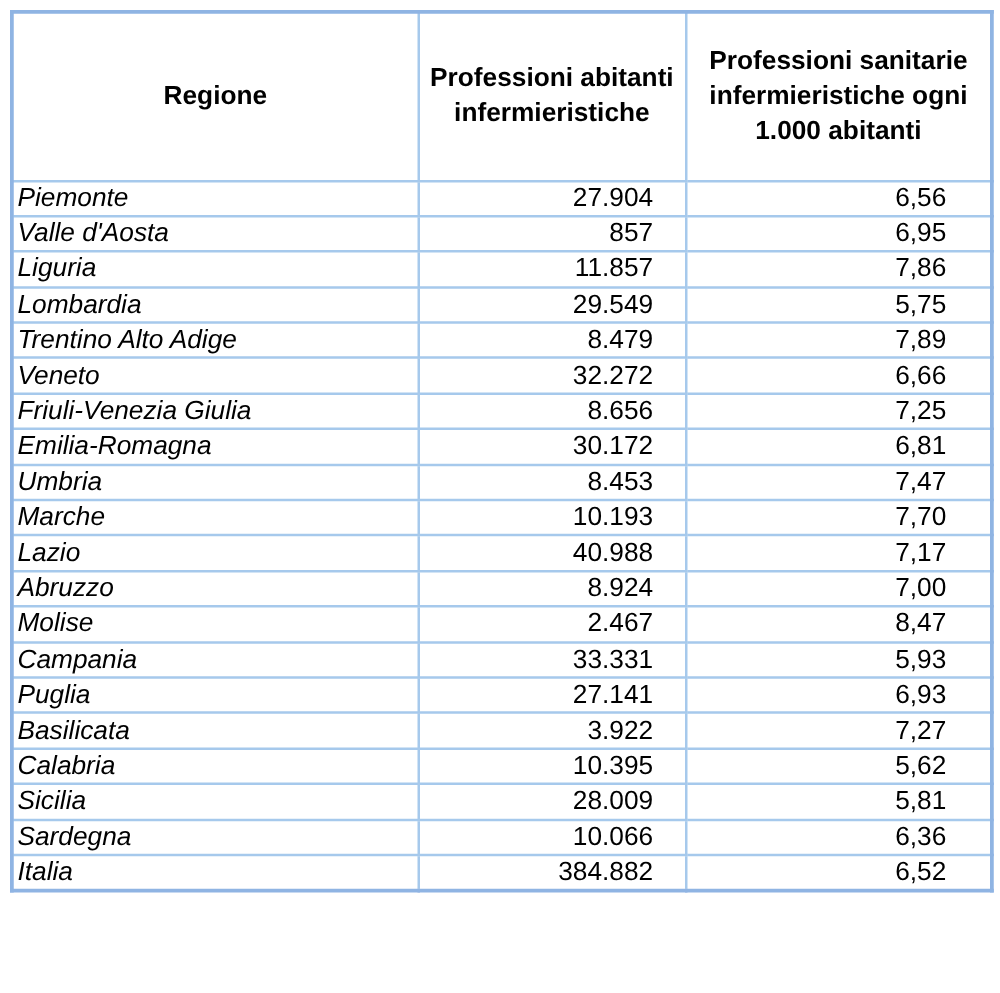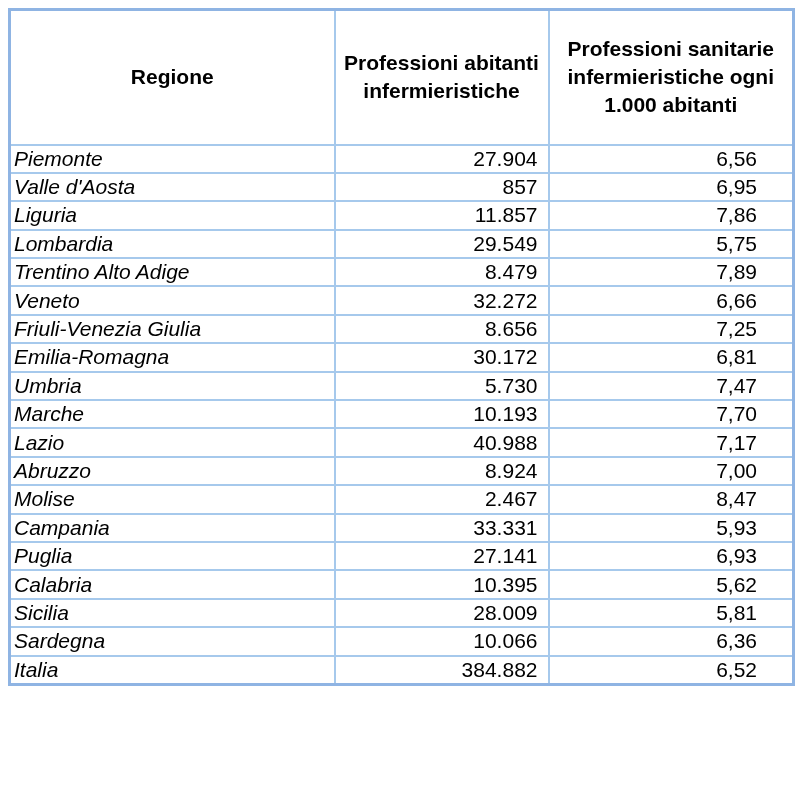--- a/index.html
+++ b/index.html
@@ -44,21 +44,21 @@
   }
   td{
     font-size:21px;
     line-height:26px;
     height:28.4px;
     vertical-align:middle;
     padding:0;
     white-space:nowrap;
   }
   td.cell-regione{text-align:left;padding-left:3px;font-style:italic;}
-  td.cell-totale{text-align:right;padding-right:10px;border-radius:14px;}
+  td.cell-totale{text-align:right;padding-right:25px;border-radius:14px;}
   td.cell-per1000{text-align:right;padding-right:35px;}
 </style>
 </head>
 <body>
 
 <div class="page">
   <table class="data-table">
     <colgroup>
       <col class="col-regione">
       <col class="col-totale">
@@ -107,21 +107,21 @@
     <td class="cell-totale">8.656</td>
     <td class="cell-per1000">7,25</td>
   </tr>
         <tr>
     <td class="cell-regione">Emilia-Romagna</td>
     <td class="cell-totale">30.172</td>
     <td class="cell-per1000">6,81</td>
   </tr>
         <tr>
     <td class="cell-regione">Umbria</td>
-    <td class="cell-totale">5.730</td>
+    <td class="cell-totale">8.453</td>
     <td class="cell-per1000">7,47</td>
   </tr>
         <tr>
     <td class="cell-regione">Marche</td>
     <td class="cell-totale">10.193</td>
     <td class="cell-per1000">7,70</td>
   </tr>
         <tr>
     <td class="cell-regione">Lazio</td>
     <td class="cell-totale">40.988</td>
@@ -141,20 +141,25 @@
     <td class="cell-regione">Campania</td>
     <td class="cell-totale">33.331</td>
     <td class="cell-per1000">5,93</td>
   </tr>
         <tr>
     <td class="cell-regione">Puglia</td>
     <td class="cell-totale">27.141</td>
     <td class="cell-per1000">6,93</td>
   </tr>
         <tr>
+    <td class="cell-regione">Basilicata</td>
+    <td class="cell-totale">3.922</td>
+    <td class="cell-per1000">7,27</td>
+  </tr>
+        <tr>
     <td class="cell-regione">Calabria</td>
     <td class="cell-totale">10.395</td>
     <td class="cell-per1000">5,62</td>
   </tr>
         <tr>
     <td class="cell-regione">Sicilia</td>
     <td class="cell-totale">28.009</td>
     <td class="cell-per1000">5,81</td>
   </tr>
         <tr>

